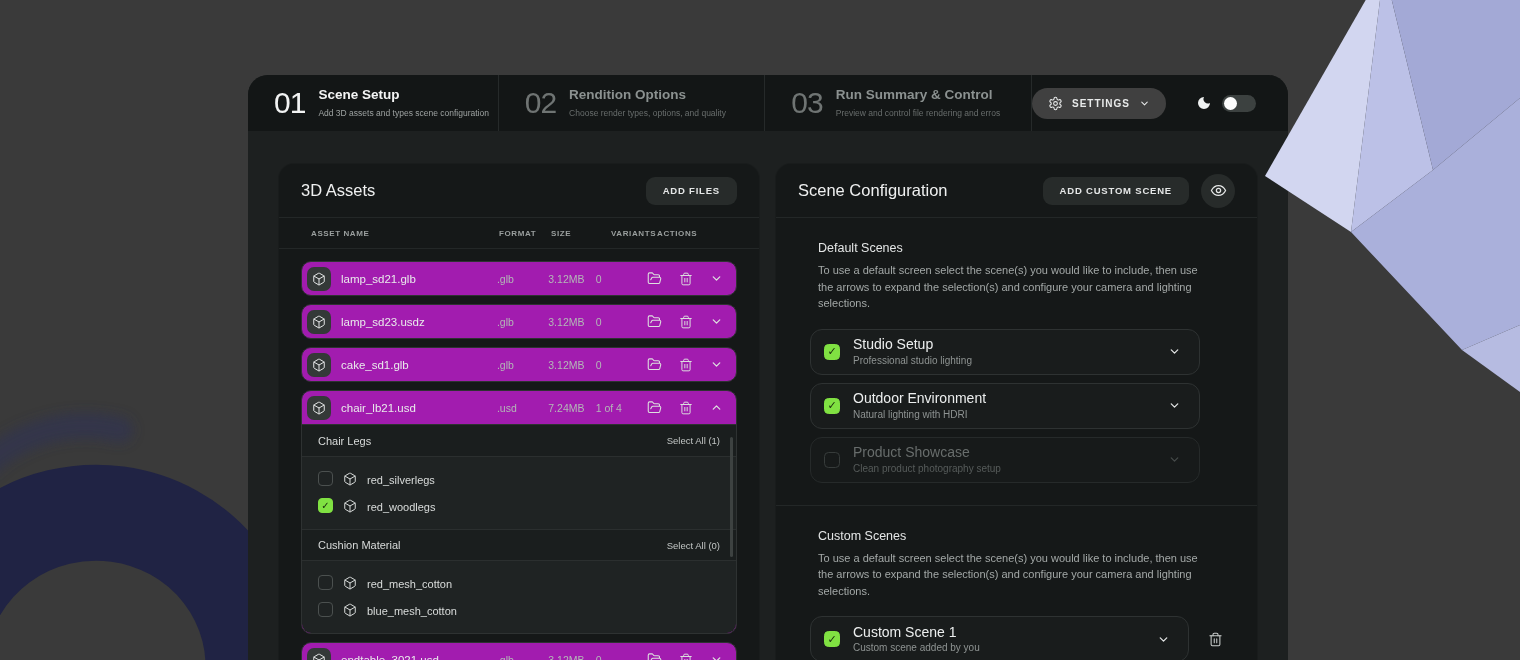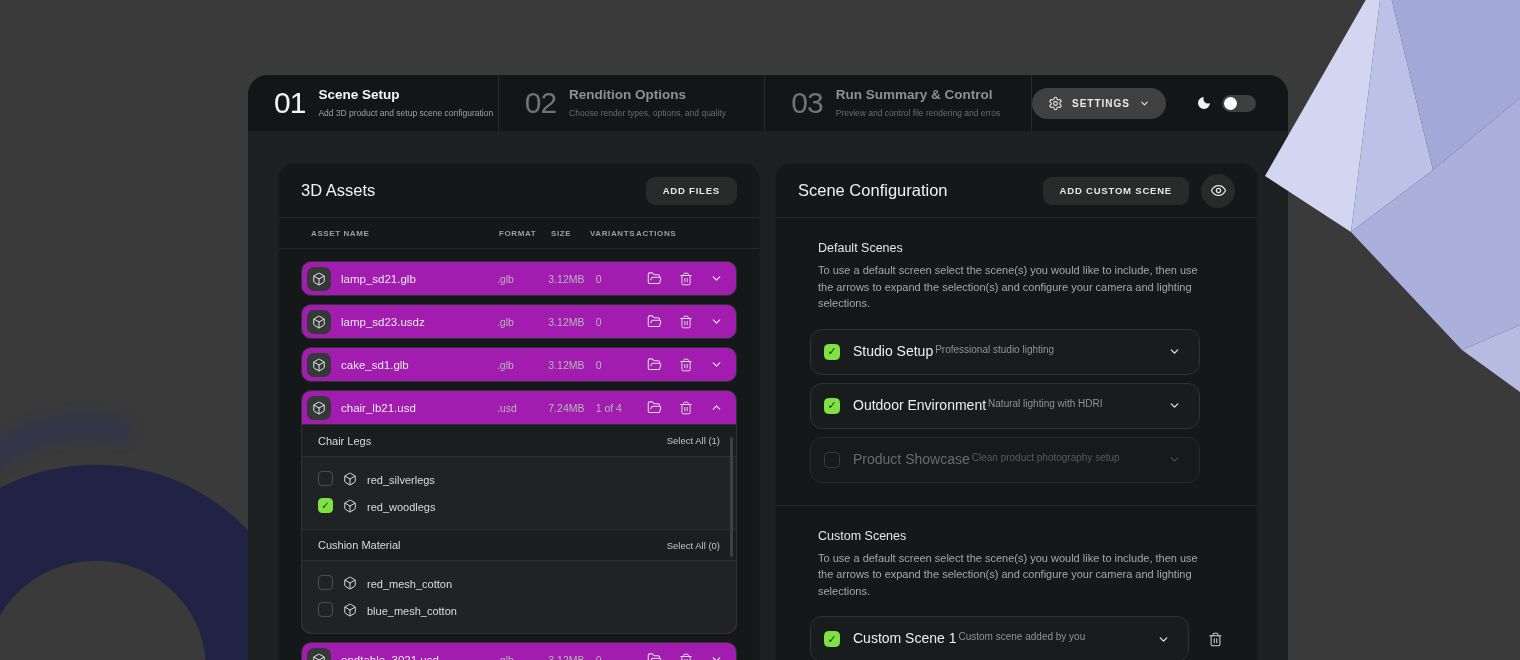--- a/index.html
+++ b/index.html
@@ -53,21 +53,21 @@
   .pill-btn {
     height:28px; padding:0 17px; background:#272b2a; border:none; border-radius:9px;
     color:#e5e7e7; font-family:inherit; font-size:9.5px; letter-spacing:0.8px; font-weight:600; cursor:pointer;
   }
   .eye-btn { width:34px; height:34px; border-radius:50%; background:#272b2a; border:none; color:#e3e5e5;
     display:flex; align-items:center; justify-content:center; margin-left:12px; cursor:pointer; }
 
   
   .table-head { height:31px; display:flex; align-items:center; padding:0 30px 0 32px;
     border-bottom:1px solid #232727; font-size:8px; font-weight:700; letter-spacing:0.6px; color:#9a9f9e; }
-  .th-name { width:188px; } .th-format { width:52px; } .th-size { width:39px; } .th-variants { width:46px; } .th-actions { flex:1; }
+  .th-name { width:188px; } .th-format { width:52px; } .th-size { width:60px; } .th-variants { width:46px; } .th-actions { flex:1; }
   .rows { padding:12px 22px 0 22px; display:flex; flex-direction:column; gap:8px; }
   .arow { border:1px solid #2e3232; border-radius:10px; background:#a21caf; overflow:hidden; }
   .arow-main { display:flex; align-items:center; height:33px; padding:0 13px 0 5px; }
   .icon-box { width:24px; height:24px; border-radius:7px; background:#343938; display:flex;
     align-items:center; justify-content:center; margin-right:10px; color:#e9ebeb; flex:none; }
   .a-name { width:158px; font-size:11.5px; color:#e9ebeb; }
   .a-format { width:52px; font-size:10.5px; color:#b3b8b7; }
   .a-size { width:48px; font-size:10.5px; color:#b3b8b7; }
   .a-variants { width:50px; font-size:10.5px; color:#b3b8b7; }
   .a-actions { display:flex; align-items:center; gap:17px; margin-left:2px; color:#dde0df; }
@@ -95,21 +95,21 @@
 
   
   .section { padding:23px 34px 22px 34px; }
   .sec-title { font-size:12.5px; color:#e4e6e6; padding-left:8px; }
   .sec-desc { font-size:11px; color:#a3a8a7; line-height:1.5; padding-left:8px; margin-top:7px; max-width:400px; }
   .scene-list { margin-top:17px; display:flex; flex-direction:column; gap:8px; }
   .scene-row { display:flex; align-items:center; gap:19px; }
   .scene-card { width:390px; height:46px; border:1px solid #2e3232; border-radius:12px; background:#191c1c;
     display:flex; align-items:center; padding:0 18px 0 13px; cursor:pointer; }
   .scene-card .cb { margin-right:13px; }
-  .sc-texts { flex:1; display:flex; flex-direction:row; gap:2px; }
+  .sc-texts { flex:1; display:flex; flex-direction:column; gap:2px; }
   .sc-title { font-size:14px; color:#eceeee; line-height:1.1; }
   .sc-sub { font-size:10px; color:#8e9392; }
   .sc-chev { color:#e2e4e4; display:flex; }
   .scene-card.dim { border-color:#262a2a; background:#171a1a; }
   .scene-card.dim .sc-title { color:#686d6c; }
   .scene-card.dim .sc-sub { color:#565b5a; }
   .scene-card.dim .cb { border-color:#373c3b; }
   .scene-card.dim .sc-chev { color:#454a49; }
   .trash-btn { background:none; border:none; color:#c9cdcc; cursor:pointer; display:flex; padding:0; }
   .h-divider { height:1px; background:#232727; }
@@ -136,21 +136,21 @@
   <polygon points="207,370 265,412 265,345" fill="#b6bbe1"></polygon>
 </svg>
 
 <div class="app">
 
   <div class="topbar">
     <div class="step step-1 active">
       <span class="step-num">01</span>
       <span class="step-texts">
         <span class="step-title">Scene Setup</span>
-        <span class="step-sub">Add 3D product and setup scene configuration</span>
+        <span class="step-sub">Add 3D assets and types scene configuration</span>
       </span>
     </div>
     <div class="step step-2">
       <span class="step-num">02</span>
       <span class="step-texts">
         <span class="step-title">Rendition Options</span>
         <span class="step-sub">Choose render types, options, and quality</span>
       </span>
     </div>
     <div class="step step-3">

